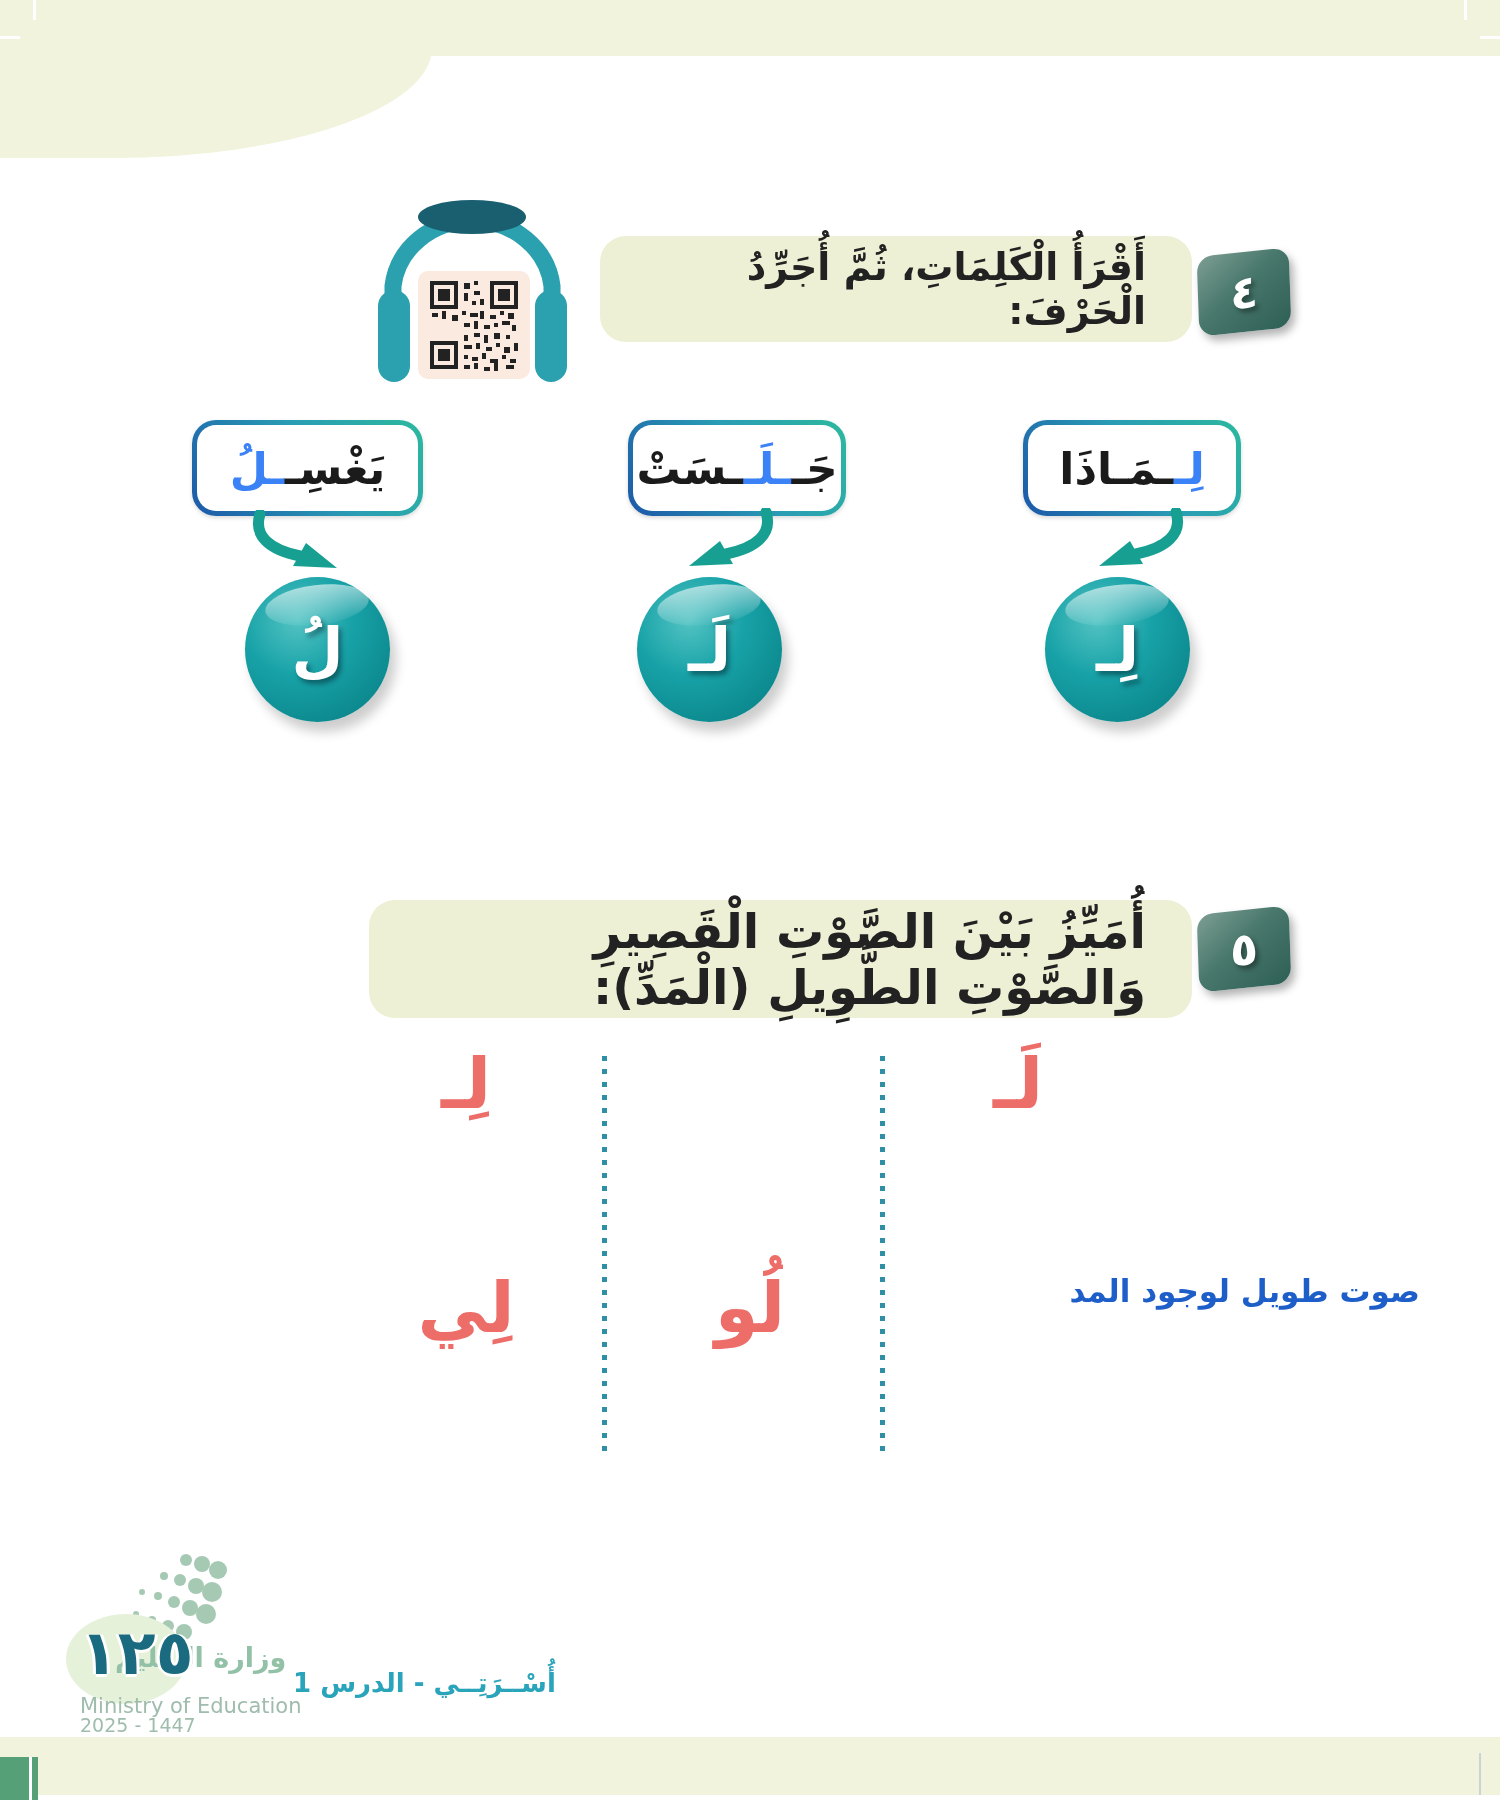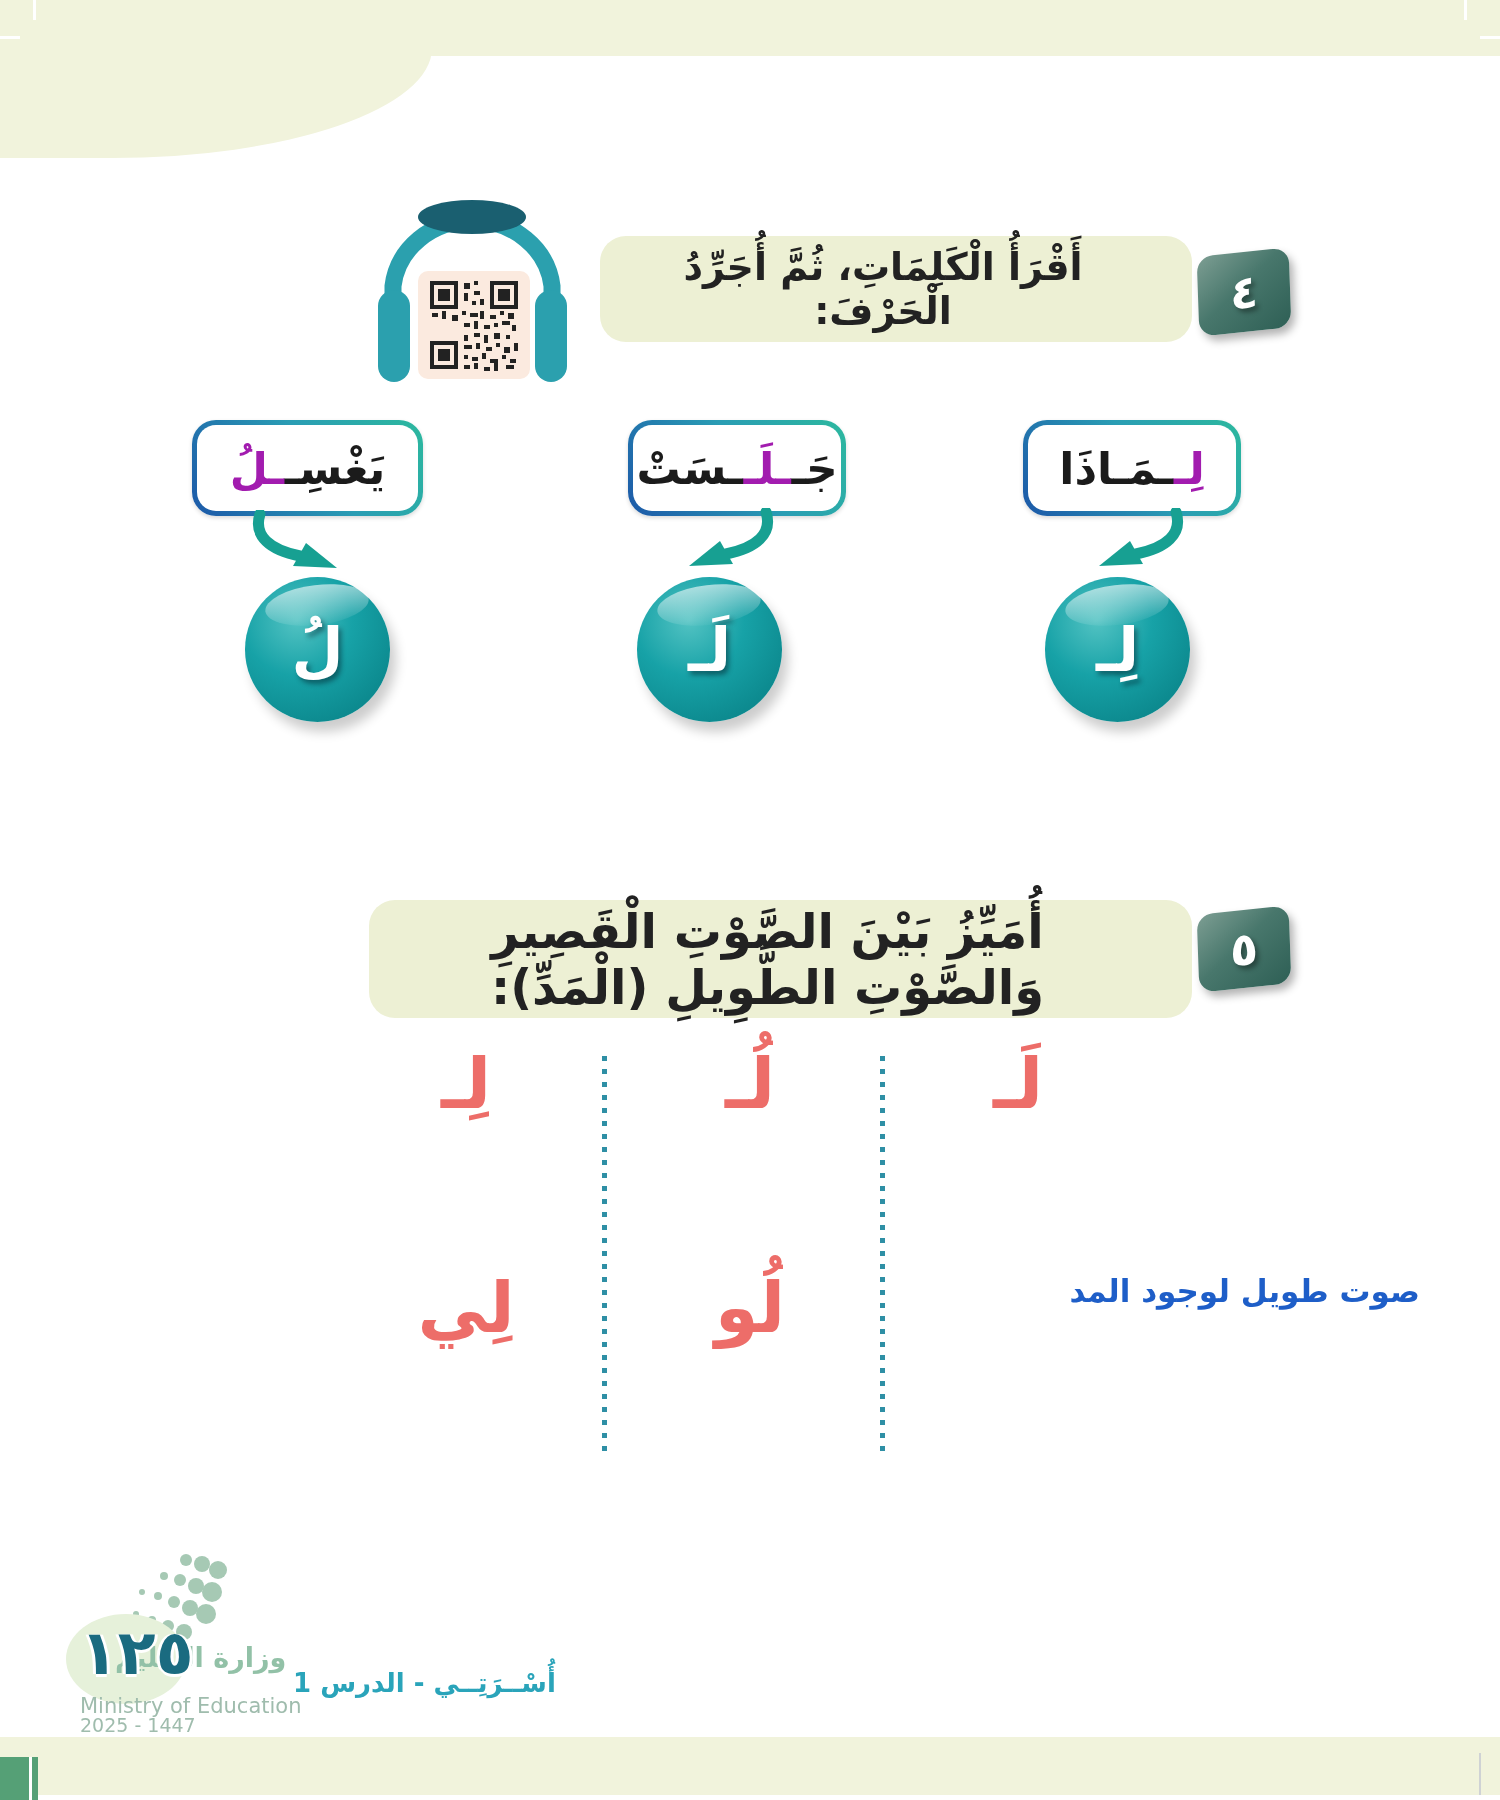--- a/index.html
+++ b/index.html
@@ -13,40 +13,40 @@
   .corner-green{position:absolute;left:0;top:1757px;width:38px;height:43px;background:#55a076;}
   .tick{position:absolute;background:#ffffff;}
   .tick-grey{position:absolute;background:#cfd2d4;}
   
   .headphones{position:absolute;left:375px;top:190px;width:195px;height:212px;}
   
   .banner{position:absolute;background:#edf0d4;border-radius:26px;}
   .banner4{left:600px;top:236px;width:592px;height:106px;}
   .banner5{left:369px;top:900px;width:823px;height:118px;}
   .banner-title{position:absolute;inset:0;display:flex;align-items:center;direction:rtl;
-    padding:0 46px 0 20px;font-weight:bold;color:#222;text-align:center;}
+    padding:0 46px 0 20px;font-weight:bold;color:#222;}
   .banner4 .banner-title{font-size:38px;}
   .banner5 .banner-title{font-size:48px;}
   .num-badge{position:absolute;width:92px;height:80px;border-radius:16px;
     background:linear-gradient(140deg,#7d9e93 0%,#48776c 45%,#2e5f55 100%);
     display:flex;align-items:center;justify-content:center;color:#fff;
     font-size:46px;font-weight:bold;transform:skewY(-4deg) rotate(-2deg);
     box-shadow:4px 6px 9px rgba(0,0,0,.3);text-shadow:3px 4px 5px rgba(0,0,0,.4);}
   .badge4{left:1198px;top:252px;}
   .badge5{left:1198px;top:910px;height:78px;}
   
   .word-card{position:absolute;top:420px;height:96px;border-radius:24px;padding:5px;
     background:linear-gradient(55deg,#1c58a8 0%,#2a9db4 55%,#2cb89e 100%);
     box-shadow:0 2px 4px rgba(0,0,0,.15);box-sizing:border-box;}
   .wc-right{left:1023px;width:218px;}
   .wc-mid{left:628px;width:218px;}
   .wc-left{left:192px;width:231px;}
   .word-inner{width:100%;height:100%;background:#fff;border-radius:19px;display:flex;
     align-items:center;justify-content:center;direction:rtl;font-size:44px;font-weight:bold;color:#1b1b1b;}
-  .red-letter{color:#a21caf;}
+  .red-letter{color:#3b82f6;}
   
   .arrow{position:absolute;width:100px;height:62px;}
   .ar-right{left:1086px;top:508px;}
   .ar-mid{left:676px;top:508px;}
   .ar-left{left:250px;top:510px;transform:scaleX(-1);}
   .sphere{position:absolute;top:577px;width:145px;height:145px;border-radius:50%;
     background:radial-gradient(circle at 36% 30%, #53c3c3 0%, #17a2a7 40%, #0d8b90 75%, #0a7d84 100%);
     box-shadow:6px 10px 12px rgba(0,0,0,.2);display:flex;align-items:center;justify-content:center;}
   .sphere::before{content:"";position:absolute;top:8px;left:20px;width:104px;height:40px;
     border-radius:50%;background:linear-gradient(rgba(255,255,255,.8),rgba(255,255,255,.05));
@@ -226,21 +226,20 @@
   <div class="banner banner5">
     <div class="banner-title">أُمَيِّزُ بَيْنَ الصَّوْتِ الْقَصِيرِ وَالصَّوْتِ الطَّوِيلِ (الْمَدِّ):</div>
   </div>
   <div class="num-badge badge5">
     <span>٥</span>
   </div>
 
   <div class="blue-label lbl2">صوت طويل لوجود المد</div>
 
   <div class="cell r1 c1">لَـ</div>
-  <div class="cell r1 c2">لُـ</div>
   <div class="cell r1 c3">لِـ</div>
   <div class="cell r2 c2">لُو</div>
   <div class="cell r2 c3">لِي</div>
 
   <div class="vdots vd1"></div>
   <div class="vdots vd2"></div>
 
 
   <div class="bottom-band"></div>
   <div class="corner-green"></div>

